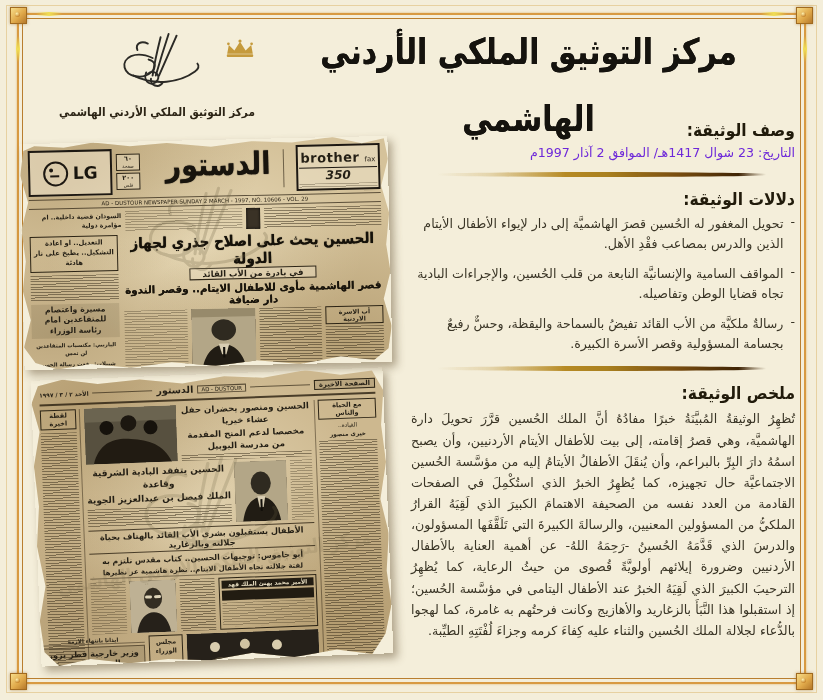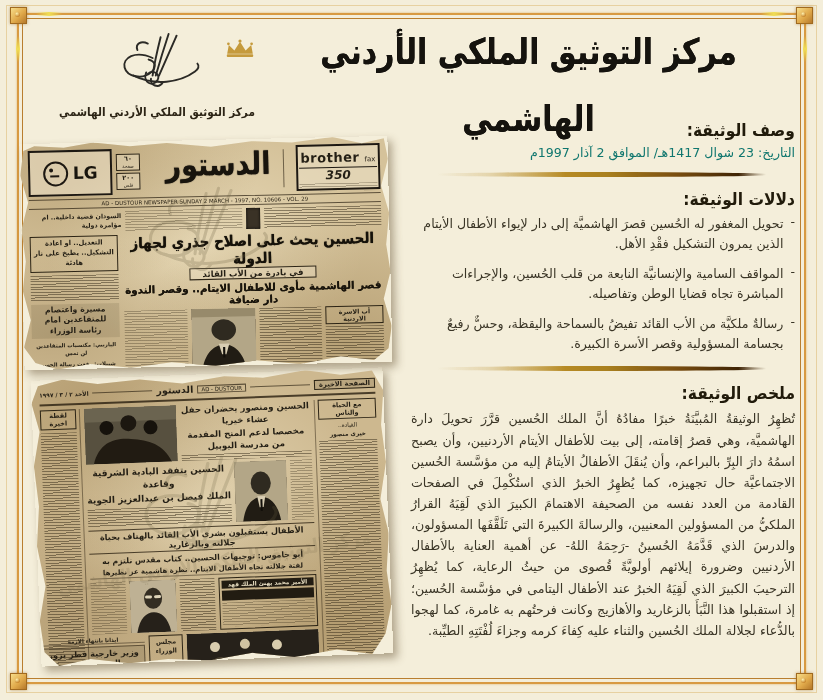--- a/index.html
+++ b/index.html
@@ -36,21 +36,21 @@
   .logo-caption{
     position:absolute;left:-20px;top:82px;width:250px;text-align:center;
     font-size:10.5px;font-weight:bold;color:#2c2415;transform:scaleY(1.1);
   }
 
   
   .doc-panel{position:absolute;top:122px;right:28px;width:384px;direction:rtl;}
   .section-heading{font-size:15.5px;font-weight:bold;color:#211b0b;margin:0 0 5px 0;transform-origin:right;transform:scaleY(1.08);}
   .body-text{font-size:12.6px;line-height:1.68;color:#3a3526;margin:0;text-align:justify;}
   .body-text.ragged{text-align:right;}
-  .date-line{font-size:12.6px;color:#0f766e;margin:2px 0 0 0;}
+  .date-line{font-size:12.6px;color:#6d28d9;margin:2px 0 0 0;}
   .divider{height:5px;border-radius:50%;margin:12px 22px 14px 16px;filter:blur(.4px);
     background:linear-gradient(270deg,rgba(63,36,5,0) 2%,#3f2405 10%,#7a4e10 28%,#a9801f 48%,#b68a24 60%,rgba(182,138,36,.25) 82%,rgba(182,138,36,0) 97%);}
   .bullet{display:flex;gap:7px;margin-bottom:9px;}
   .bullet .dash{flex:0 0 auto;font-size:12.6px;color:#3a3526;}
   .bullet .txt{font-size:12.6px;line-height:1.62;color:#3a3526;text-align:right;}
 
   
   .clipping{position:absolute;direction:rtl;color:#241f15;
     box-shadow:4px 5px 9px rgba(90,70,40,.45);}
   .np-paper{width:100%;height:100%;overflow:hidden;position:relative;padding:7px 8px;box-sizing:border-box;
@@ -200,25 +200,25 @@
     <h2 class="section-heading">وصف الوثيقة:</h2>
     <p class="date-line">التاريخ: 23 شوال 1417هـ/ الموافق 2 آذار 1997م</p>
   </div>
 
   <div class="divider"></div>
 
   <div>
     <h2 class="section-heading">دلالات الوثيقة:</h2>
     <div class="bullet">
       <span class="dash">-</span>
-      <span class="txt">تحويل المغفور له الحُسين قصرَ الهاشميَّة إلى دار لإيواء الأطفال الأيتام الذين يمرون التشكيل فقْدِ الأهل.</span>
+      <span class="txt">تحويل المغفور له الحُسين قصرَ الهاشميَّة إلى دار لإيواء الأطفال الأيتام الذين والدرس بمصاعب فقْدِ الأهل.</span>
     </div>
     <div class="bullet">
       <span class="dash">-</span>
-      <span class="txt">المواقف السامية والإنسانيَّة النابعة من قلب الحُسين، والإجراءات المباشرة تجاه قضايا الوطن وتفاصيله.</span>
+      <span class="txt">المواقف السامية والإنسانيَّة النابعة من قلب الحُسين، والإجراءات البادية تجاه قضايا الوطن وتفاصيله.</span>
     </div>
     <div class="bullet">
       <span class="dash">-</span>
       <span class="txt">رسالةٌ ملكيَّة من الأب القائد تفيضُ بالسماحة واليقظة، وحسٌّ رفيعٌ بجسامة المسؤولية وقصر الأسرة الكبيرة.</span>
     </div>
   </div>
 
   <div class="divider"></div>
 
   <div>

